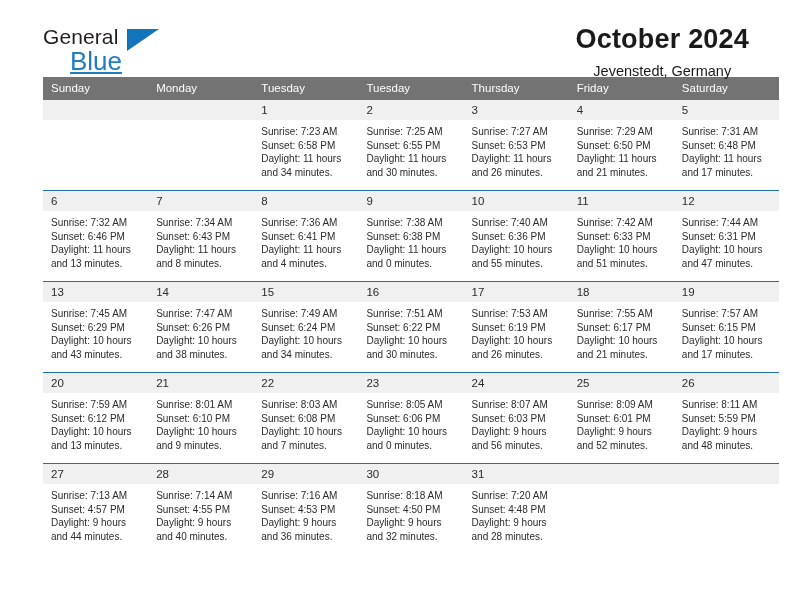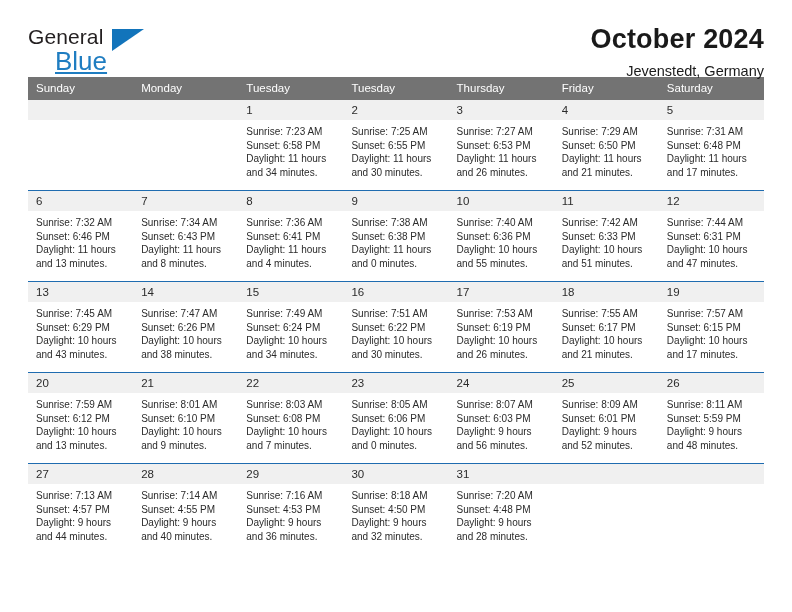--- a/index.html
+++ b/index.html
@@ -12,21 +12,21 @@
     background: #ffffff;
     font-family: "Liberation Sans", sans-serif;
     color: #1a1a1a;
     overflow: hidden;
   }
   .page {
     position: relative;
     width: 792px;
     height: 495px;
     box-sizing: border-box;
-    padding: 0 28px;
+    padding: 0 43px;
   }
 
   
   .top {
     display: flex;
     align-items: flex-start;
     justify-content: space-between;
     height: 74px;
     padding-top: 26px;
     box-sizing: border-box;
@@ -67,20 +67,21 @@
   .cal-title {
     font-size: 27px;
     font-weight: bold;
     color: #1a1a1a;
     letter-spacing: .2px;
   }
   .cal-sub {
     font-size: 14.5px;
     color: #1a1a1a;
     margin-top: 11px;
+    text-align: center;
   }
 
   
   table.calendar {
     width: 736px;
     border-collapse: collapse;
     table-layout: fixed;
     margin-top: 3px;
   }
   table.calendar th {

